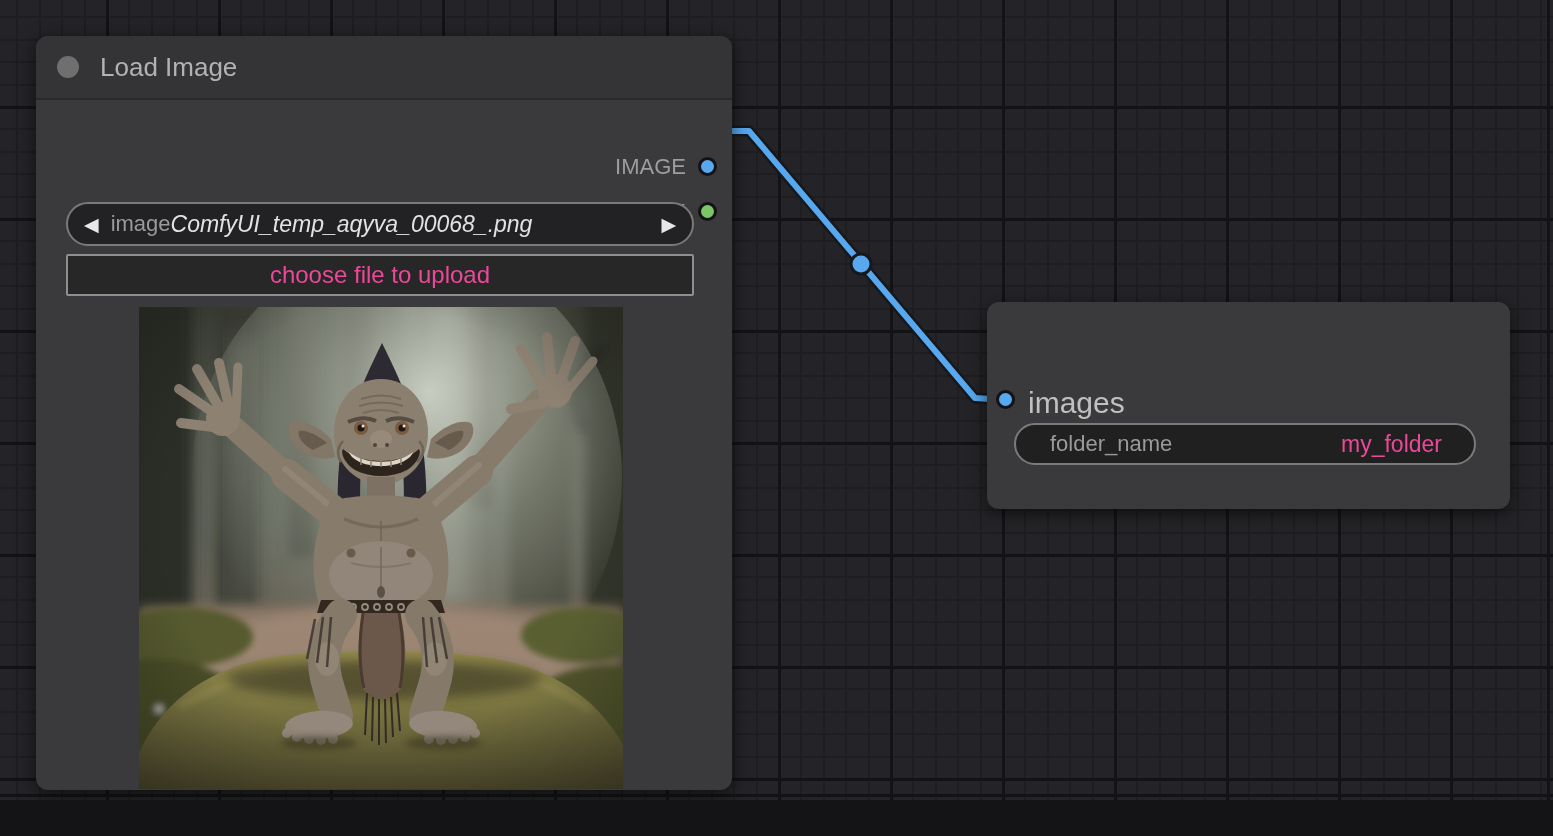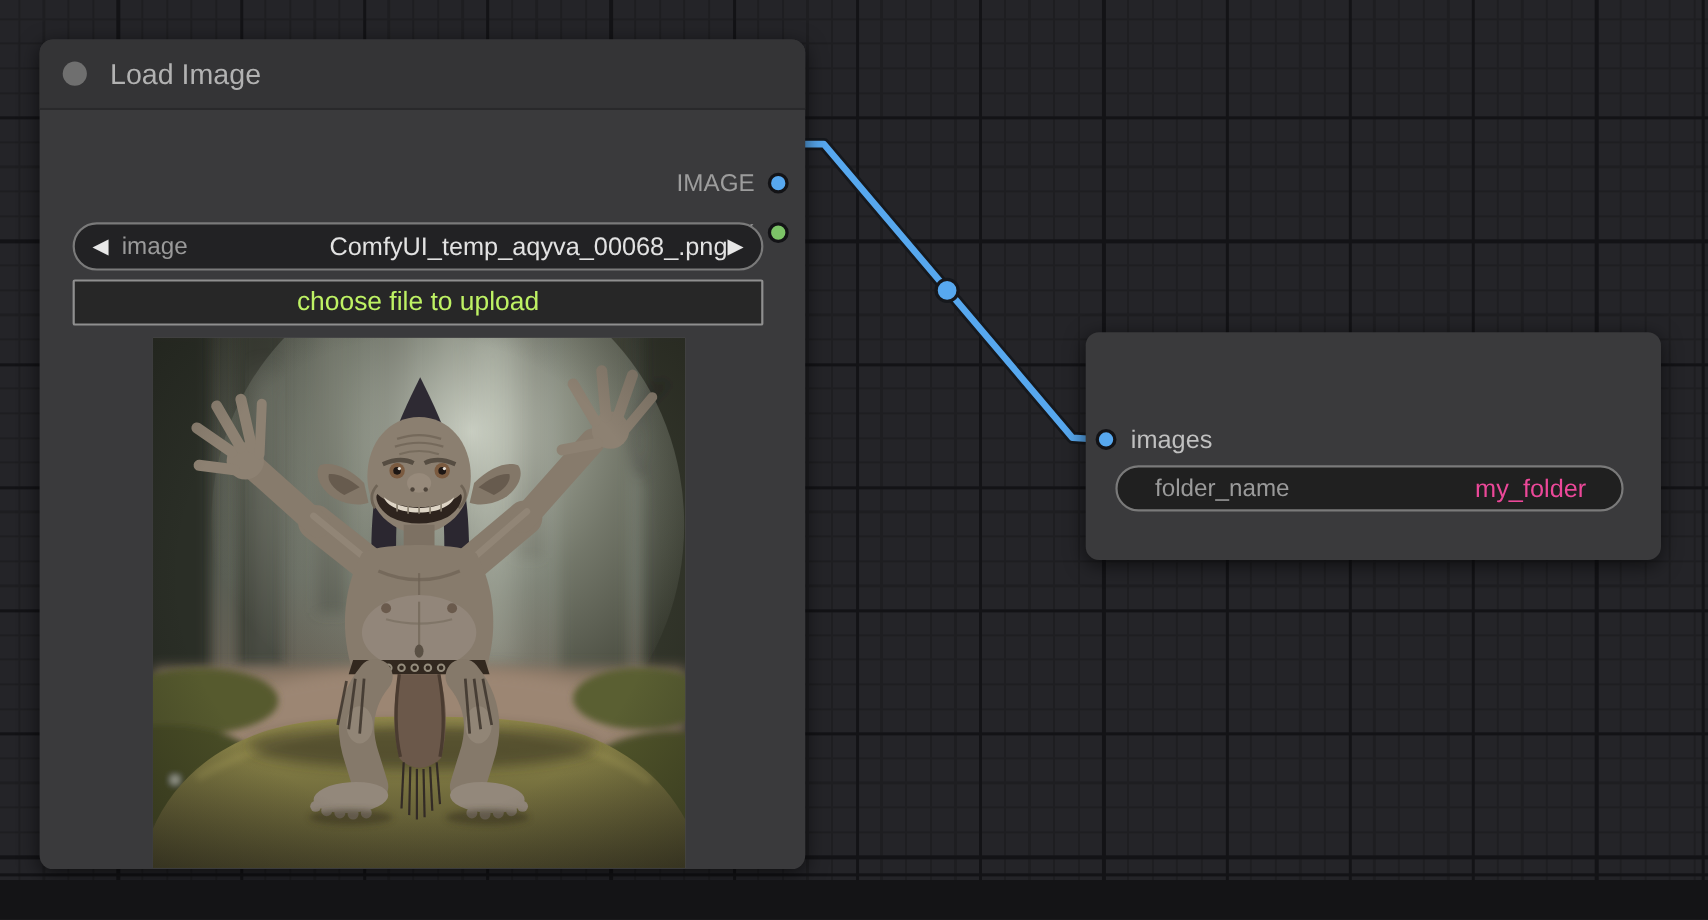--- a/index.html
+++ b/index.html
@@ -30,33 +30,33 @@
     display:flex;align-items:center;
   }
   .title-dot{width:22px;height:22px;border-radius:50%;background:#6f6f6f;flex:0 0 auto;}
   .title-text{font-size:26px;color:#b2b2b2;white-space:nowrap;}
   .slot-dot{
     position:absolute;width:19px;height:19px;border-radius:50%;
     border:3px solid #131316;
   }
   .slot-label{position:absolute;white-space:nowrap;}
   .out-label{color:#9d9d9d;font-size:22px;text-align:right;}
-  .in-label{color:#c0c0c0;font-size:23px;}
+  .in-label{color:#c0c0c0;font-size:30px;}
   .pill-widget{
     position:absolute;display:flex;align-items:center;
     background:#222224;border:2px solid #7a7a7a;border-radius:22px;
     color:#e0e0e0;
   }
   .widget-label{color:#9a9a9a;font-size:22px;white-space:nowrap;}
   .widget-value{font-size:23px;color:#e2e2e2;white-space:nowrap;overflow:hidden;}
   .combo-arrow{font-size:19px;color:#e8e8e8;line-height:1;flex:0 0 auto;cursor:pointer;}
   .upload-btn{
     position:absolute;display:flex;align-items:center;justify-content:center;
     background:#272727;border:2px solid #8f8f8f;border-radius:2px;
-    font-size:24px;color:#bef264;cursor:pointer;
+    font-size:24px;color:#ec4899;cursor:pointer;
   }
   .preview-box{position:absolute;overflow:hidden;background:#555;}
   .preview-box svg{display:block;}
   .title-icon{flex:0 0 auto;}
 </style>
 </head>
 <body>
 
 <div id="canvas">
 
@@ -75,21 +75,21 @@
 
     <div class="slot-label out-label" style="right:46px;top:118px;">IMAGE</div>
     <div class="slot-dot" style="left:662px;top:121px;background:#57a8ef;"></div>
 
     <div class="slot-label out-label" style="right:46px;top:163px;">MASK</div>
     <div class="slot-dot" style="left:662px;top:166px;background:#7cc467;"></div>
 
     <div class="pill-widget" style="left:30px;top:166px;width:628px;height:44px;padding:0 16px;">
       <span class="combo-arrow">◀</span>
       <span class="widget-label" style="margin-left:12px;">image</span>
-      <span class="widget-value" style="flex:1;text-align:right;">ComfyUI_temp_aqyva_00068_.png</span>
+      <span class="widget-value" style="flex:1;text-align:left;font-style:italic;">ComfyUI_temp_aqyva_00068_.png</span>
       <span class="combo-arrow">▶</span>
     </div>
 
     <div class="upload-btn" style="left:30px;top:218px;width:628px;height:42px;">choose file to upload</div>
 
     <div class="preview-box" style="left:103px;top:271px;width:484px;height:482px;" title="Smiling troll with arms raised standing on a mossy rock in a misty forest">
       <svg width="484" height="482" viewBox="0 0 484 482">
         <defs>
           <linearGradient id="bgGrad" x1="0" y1="0" x2="0" y2="1">
             <stop offset="0" stop-color="#3f4239"></stop>

